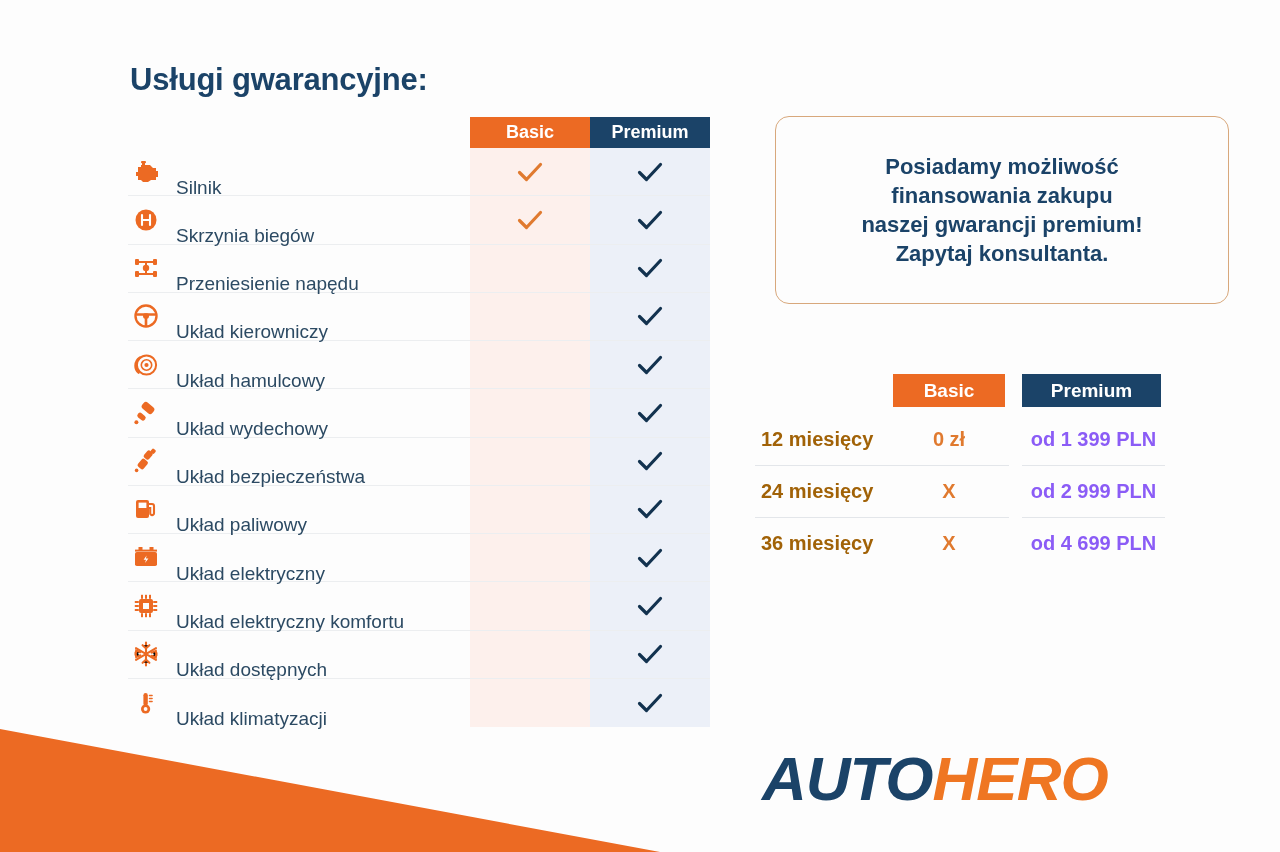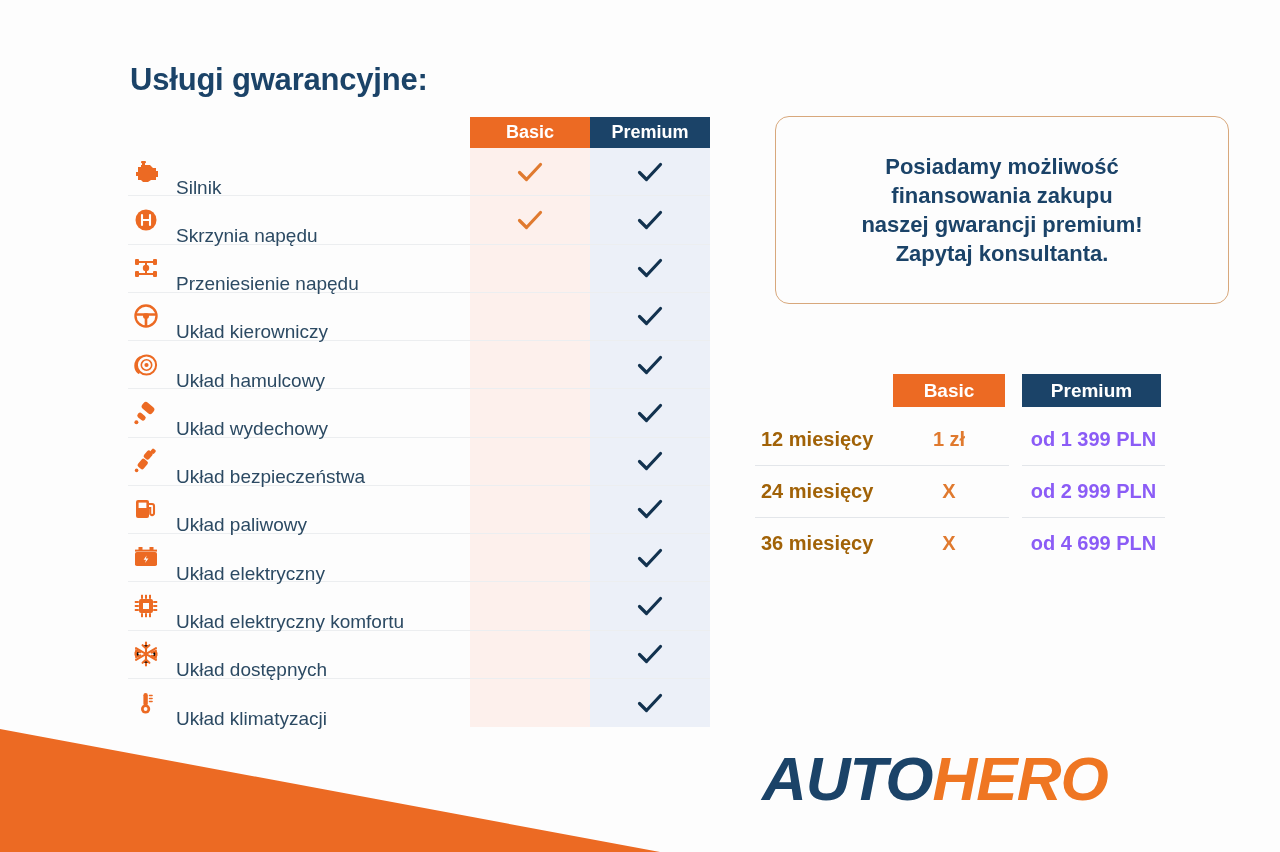--- a/index.html
+++ b/index.html
@@ -315,21 +315,21 @@
               <path d="M2.5 11.5l7 7L23.5 3.5" fill="none" stroke="#12324f" stroke-width="3.2" stroke-linecap="round" stroke-linejoin="round"></path>
             </svg></div>
         </div>
         <div class="frow">
           <div class="ficon">
             <svg width="28" height="28" viewBox="0 0 28 28">
               <circle cx="14" cy="14" r="10.5" fill="#ec6a23"></circle>
               <path d="M10 9v10M18 9v10M10 14h8" stroke="#fff" stroke-width="2.1" stroke-linecap="round"></path>
             </svg>
           </div>
-          <div class="flabel">Skrzynia napędu</div>
+          <div class="flabel">Skrzynia biegów</div>
           <div class="fcheck-basic"><svg width="26" height="22" viewBox="0 0 26 22">
               <path d="M2.5 11.5l7 7L23.5 3.5" fill="none" stroke="#e07a2f" stroke-width="3.2" stroke-linecap="round" stroke-linejoin="round"></path>
             </svg></div>
           <div class="fcheck-premium"><svg width="26" height="22" viewBox="0 0 26 22">
               <path d="M2.5 11.5l7 7L23.5 3.5" fill="none" stroke="#12324f" stroke-width="3.2" stroke-linecap="round" stroke-linejoin="round"></path>
             </svg></div>
         </div>
         <div class="frow">
           <div class="ficon">
             <svg width="28" height="28" viewBox="0 0 28 28">
@@ -509,21 +509,21 @@
   </div>
 
   <div class="pricing">
     <div class="p-head">
       <div class="p-head-basic">Basic</div>
       <div class="p-head-premium">Premium</div>
     </div>
     <div class="p-rows" id="pricing-rows">
         <div class="prow first">
           <div class="p-period">12 miesięcy</div>
-          <div class="p-basic">1 zł</div>
+          <div class="p-basic">0 zł</div>
           <div class="p-premium">od 1 399 PLN</div>
         </div>
         <div class="prow">
           <div class="sep-left"></div>
           <div class="sep-right"></div>
           <div class="p-period">24 miesięcy</div>
           <div class="p-basic">X</div>
           <div class="p-premium">od 2 999 PLN</div>
         </div>
         <div class="prow">

